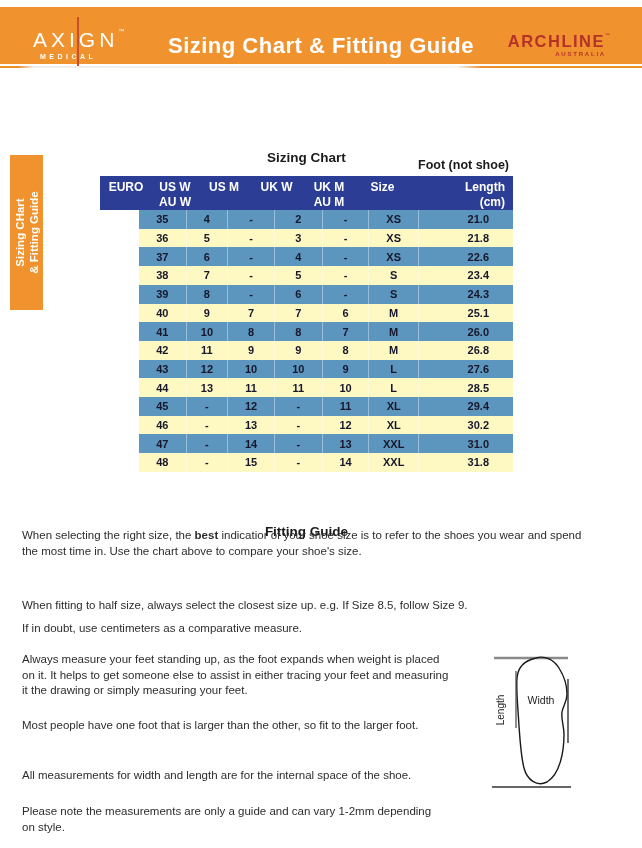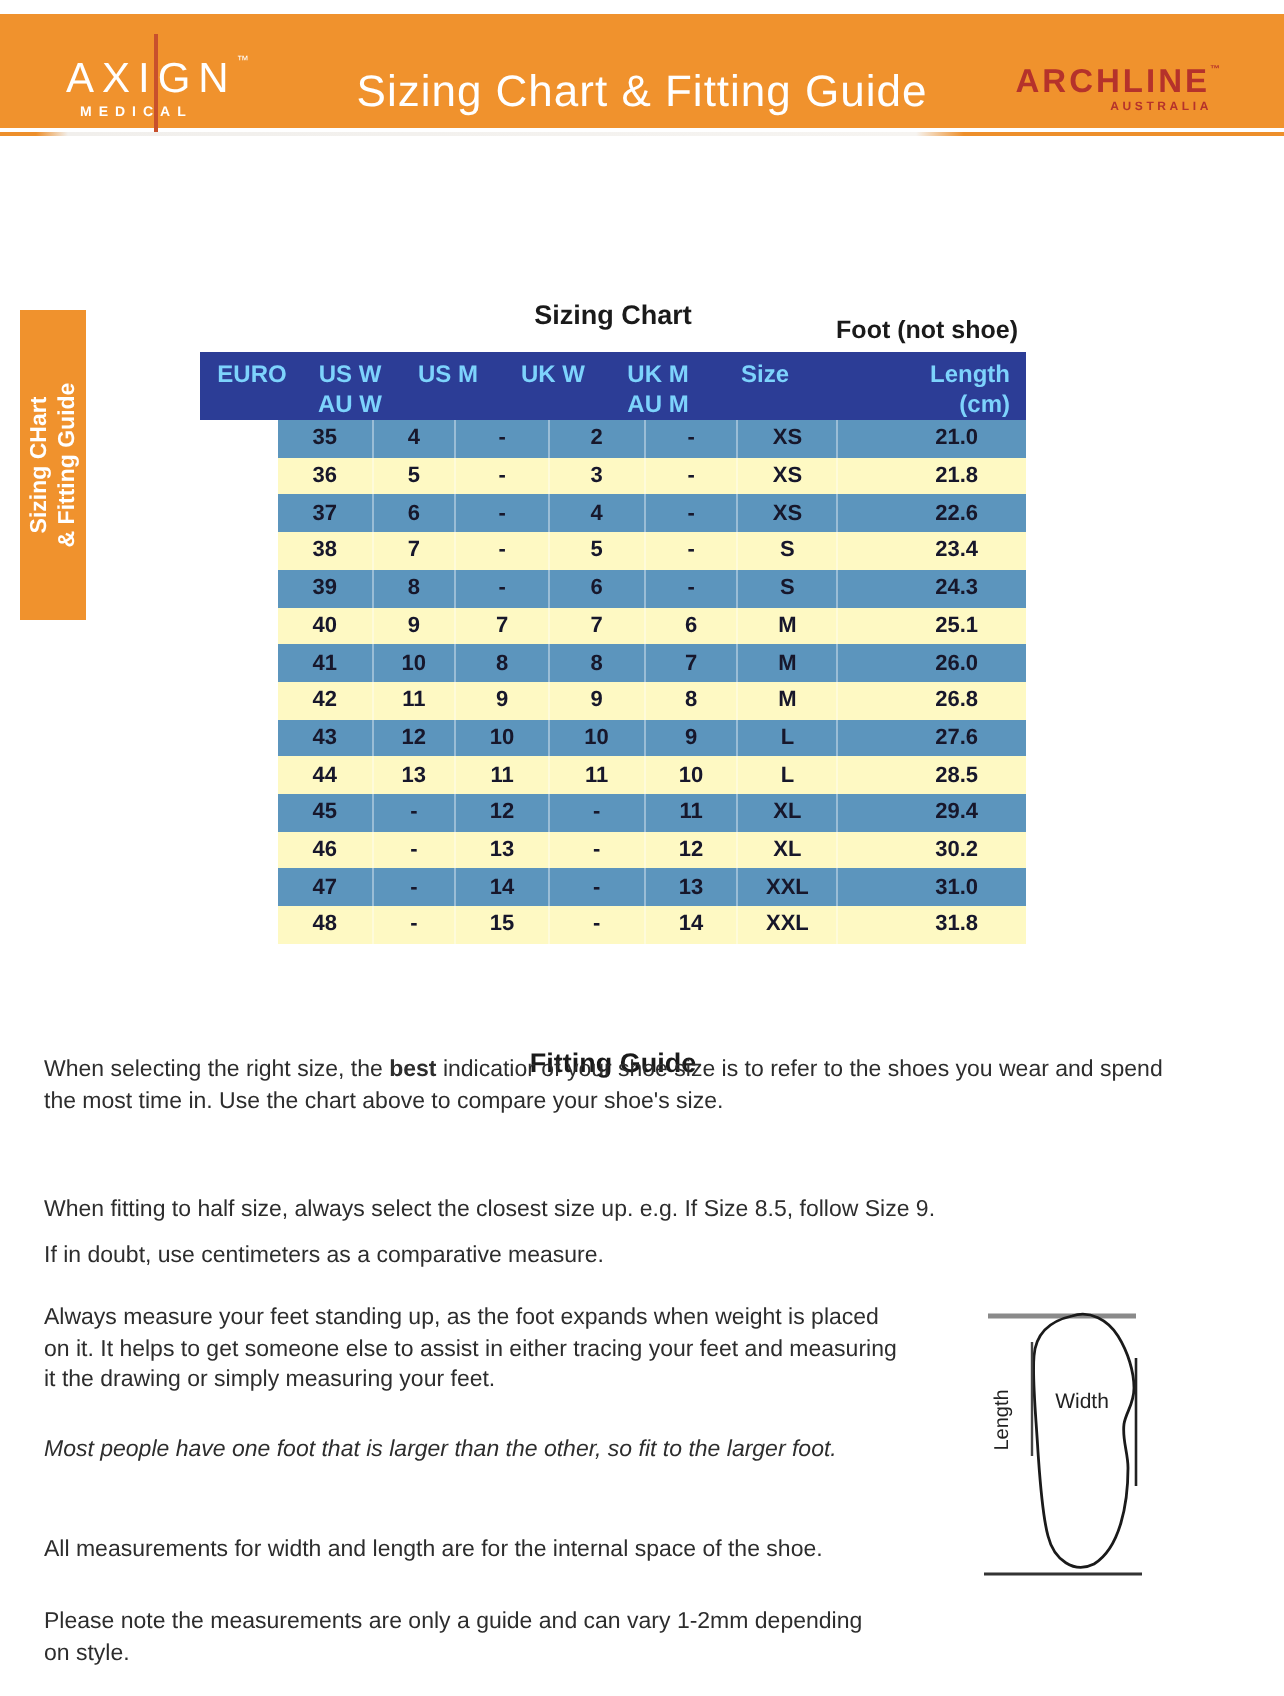--- a/index.html
+++ b/index.html
@@ -15,59 +15,59 @@
     position:absolute; left:0; top:66px; width:642px; height:2px;
     background:linear-gradient(90deg,#ED8F2B 0,#ED8F2B 18px,#f1efec 34px,#f6f4f1 458px,#ED8F2B 482px,#ED8F2B 100%);
   }
   .axign { position:absolute; left:33px; top:12px; height:48px; color:#ffffff; z-index:2; }
   .axign-name { font-size:21px; letter-spacing:4px; font-weight:400; line-height:24px; white-space:nowrap; }
   .axign-name sup { font-size:6px; letter-spacing:0; vertical-align:14px; }
   .axign-sub { font-size:7px; font-weight:bold; letter-spacing:3.5px; margin-top:1px; padding-left:7px; white-space:nowrap; }
   .axign-line { position:absolute; left:44px; top:-2px; width:2px; height:49px; background:#C8502C; }
   .banner-title {
     position:absolute; left:0; top:26px; width:642px; text-align:center;
-    color:#ffffff; font-size:22px; font-weight:normal; letter-spacing:0.5px; z-index:1;
+    color:#ffffff; font-size:22px; font-weight:bold; letter-spacing:0.5px; z-index:1;
   }
   .archline { position:absolute; right:32px; top:25px; text-align:right; color:#B5322B; z-index:2; }
   .archline-name { font-size:16.5px; font-weight:bold; letter-spacing:1.5px; white-space:nowrap; }
   .archline-name sup { font-size:5px; vertical-align:10px; letter-spacing:0; }
   .archline-sub { font-size:6px; font-weight:bold; letter-spacing:1.8px; margin-top:0; padding-right:4px; }
   
   .side-tab { position:absolute; left:10px; top:155px; width:33px; height:155px; background:#F0922D; }
   .side-tab-inner {
     position:absolute; left:0; top:155px; width:155px; height:33px;
     transform:rotate(-90deg); transform-origin:0 0;
     text-align:center; color:#ffffff; font-weight:bold; font-size:11.5px; line-height:14px; padding-top:3px;
   }
   
   .chart-title { position:absolute; left:100px; top:150px; width:413px; text-align:center; font-size:13.5px; font-weight:bold; color:#1a1a1a; }
   .foot-note  { position:absolute; right:133px; top:158px; font-size:12.5px; font-weight:bold; color:#1a1a1a; }
   .sizing-table { position:absolute; left:100px; top:176px; width:413px; }
   .thead { display:flex; height:34px; background:#2C3D96; }
-  .thcell { padding-top:4px; text-align:center; color:#7dd3fc; font-weight:bold; font-size:12px; line-height:15px; }
+  .thcell { padding-top:4px; text-align:center; color:#ffffff; font-weight:bold; font-size:12px; line-height:15px; }
   .trow { display:flex; height:18.71px;margin-left:39px; }
   .trow.teal { background:#5C95BD; }
   .trow.lav  { background:#fef9c3; }
   .tcell {
     display:flex; align-items:center; justify-content:center;
     font-size:11px; font-weight:bold; color:#17172b;
   }
   .trow .tcell + .tcell { border-left:1px solid rgba(255,255,255,0.38); }
   .c0 { width:52px; } .c1 { width:46px; } .c2 { width:52px; } .c3 { width:53px; }
   .c4 { width:52px; } .c5 { width:55px; } .c6 { width:103px; }
   .thcell.c6 { text-align:right; padding-right:8px; }
   .tcell.c6 { justify-content:flex-end; padding-right:24px; }
   
   .sec-heading { position:absolute; left:0; width:613px; text-align:center; font-size:13.5px; font-weight:bold; color:#1a1a1a; }
   .para { position:absolute; left:22px; font-size:11.5px; line-height:15.5px; color:#2d2d2d; white-space:pre-line; }
   #p1 { top:528px; width:600px; }
   #p2 { top:598px; width:600px; }
   #p3 { top:621px; width:600px; }
   #p4 { top:652px; width:478px; }
-  #p5 { top:718px; width:520px;font-style:italic; }
+  #p5 { top:718px; width:520px; }
   #p6 { top:768px; width:520px; }
   #p7 { top:804px; width:470px; }
   .bold { font-weight:bold; }
   
   .foot-diagram { position:absolute; left:492px; top:646px; width:150px; height:156px; }
   .foot-diagram text { font-family:"Liberation Sans", sans-serif; fill:#222; }
 </style>
 </head>
 <body>
 

